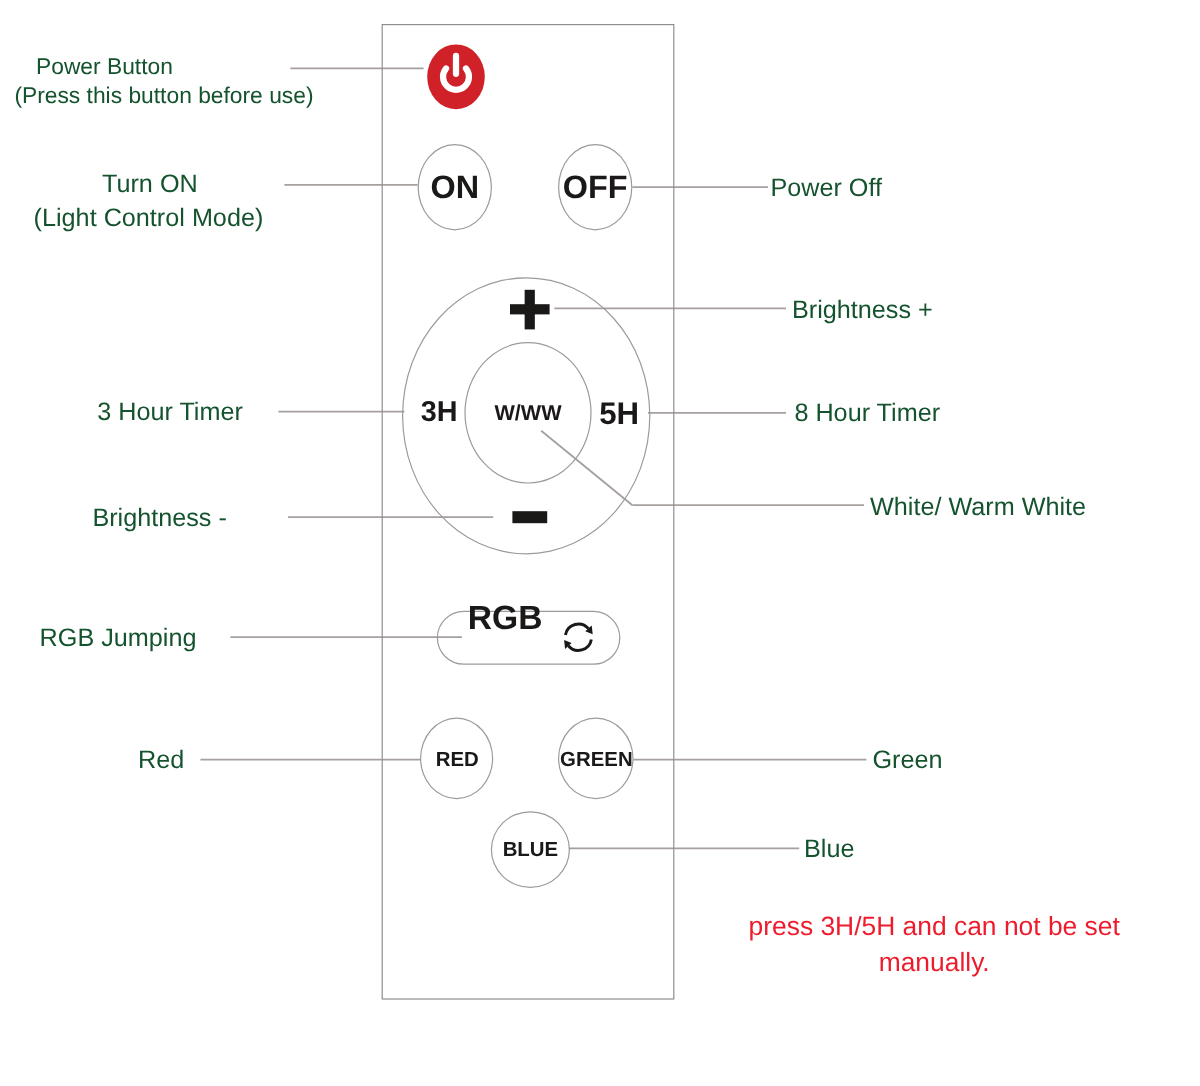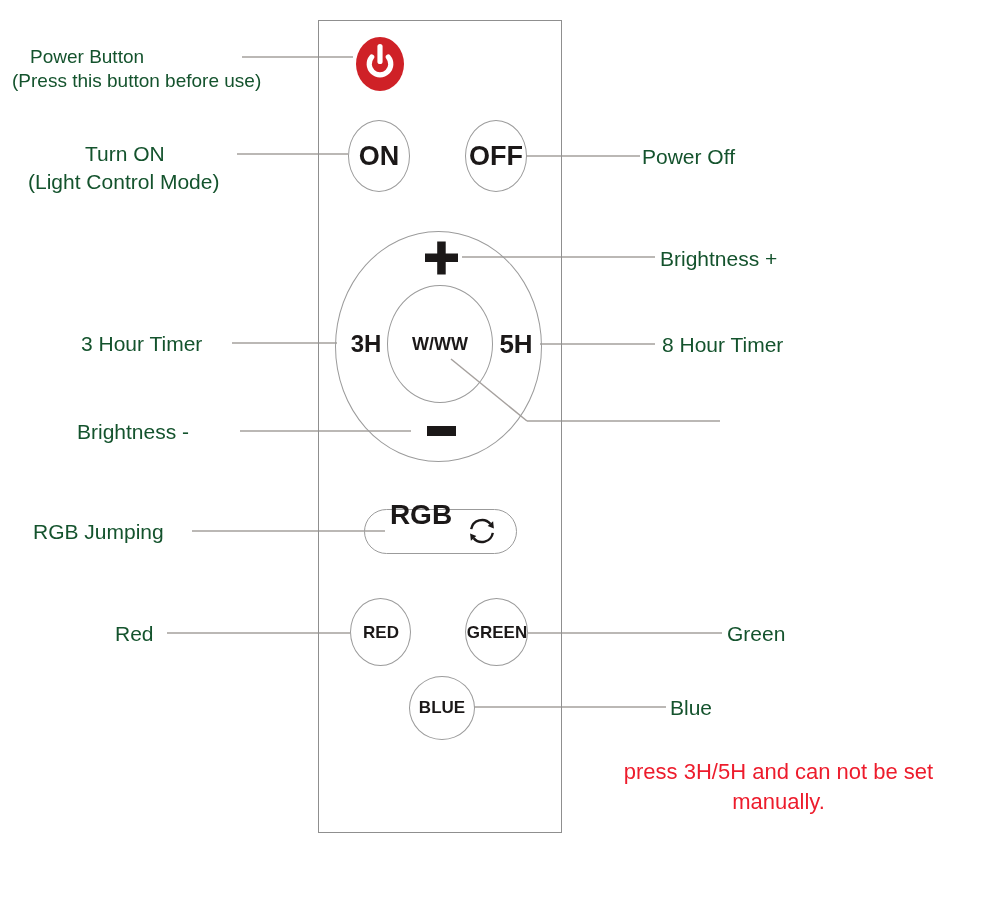--- a/index.html
+++ b/index.html
@@ -101,20 +101,21 @@
   <div class="lbl" style="left:85px;top:140px;">Turn ON</div>
   <div class="lbl" style="left:28px;top:168px;">(Light Control Mode)</div>
   <div class="lbl" style="left:81px;top:330px;">3 Hour Timer</div>
   <div class="lbl" style="left:77px;top:418px;">Brightness -</div>
   <div class="lbl" style="left:33px;top:518px;">RGB Jumping</div>
   <div class="lbl" style="left:115px;top:620px;">Red</div>
 
   <div class="lbl" style="left:642px;top:143px;">Power Off</div>
   <div class="lbl" style="left:660px;top:245px;">Brightness +</div>
   <div class="lbl" style="left:662px;top:331px;">8 Hour Timer</div>
+  <div class="lbl" style="left:725px;top:409px;">White/ Warm White</div>
   <div class="lbl" style="left:727px;top:620px;">Green</div>
   <div class="lbl" style="left:670px;top:694px;">Blue</div>
 
   <div class="note">
     <div>press 3H/5H and can not be set</div>
     <div>manually.</div>
   </div>
 
 </div>
 

